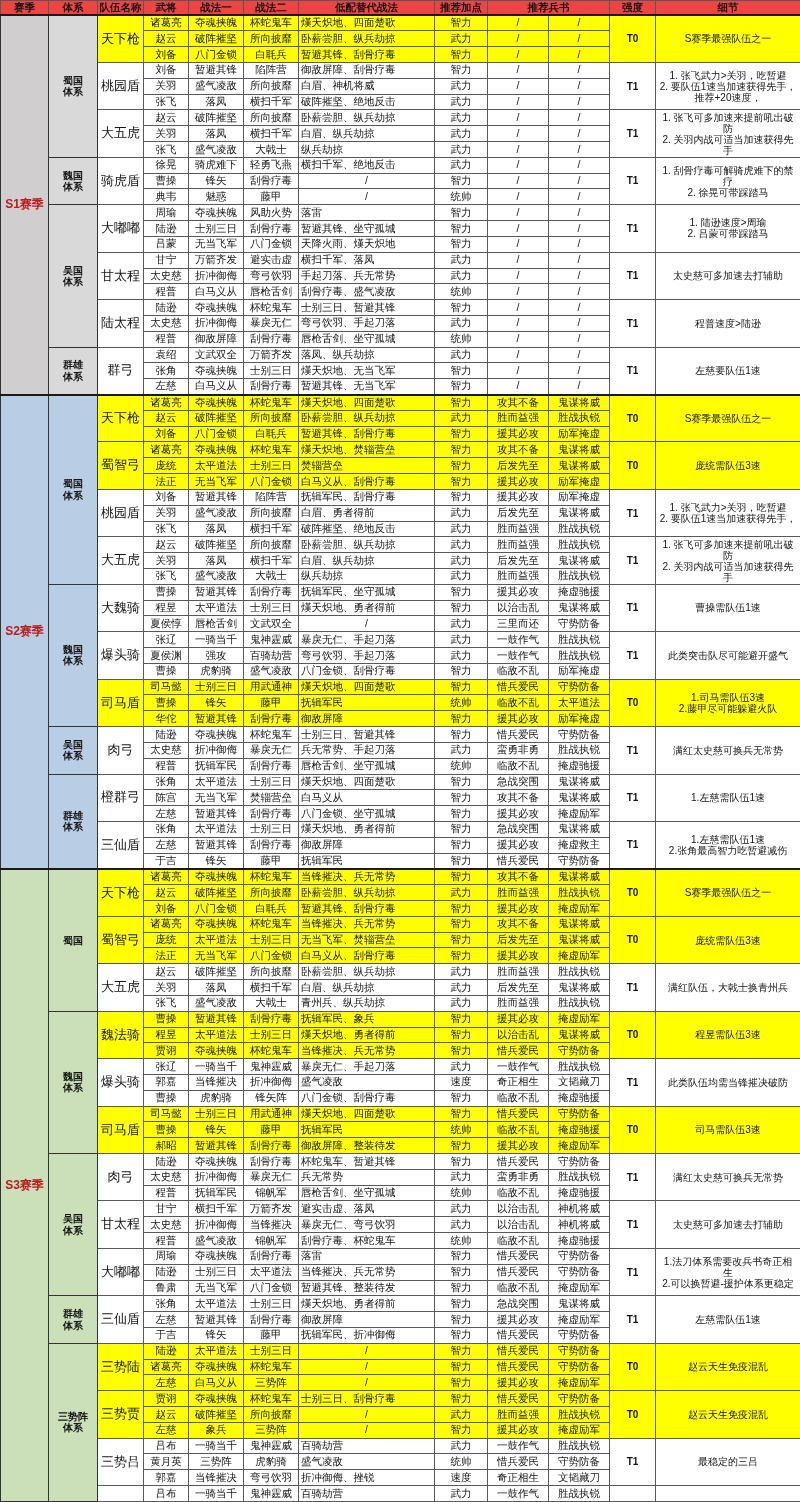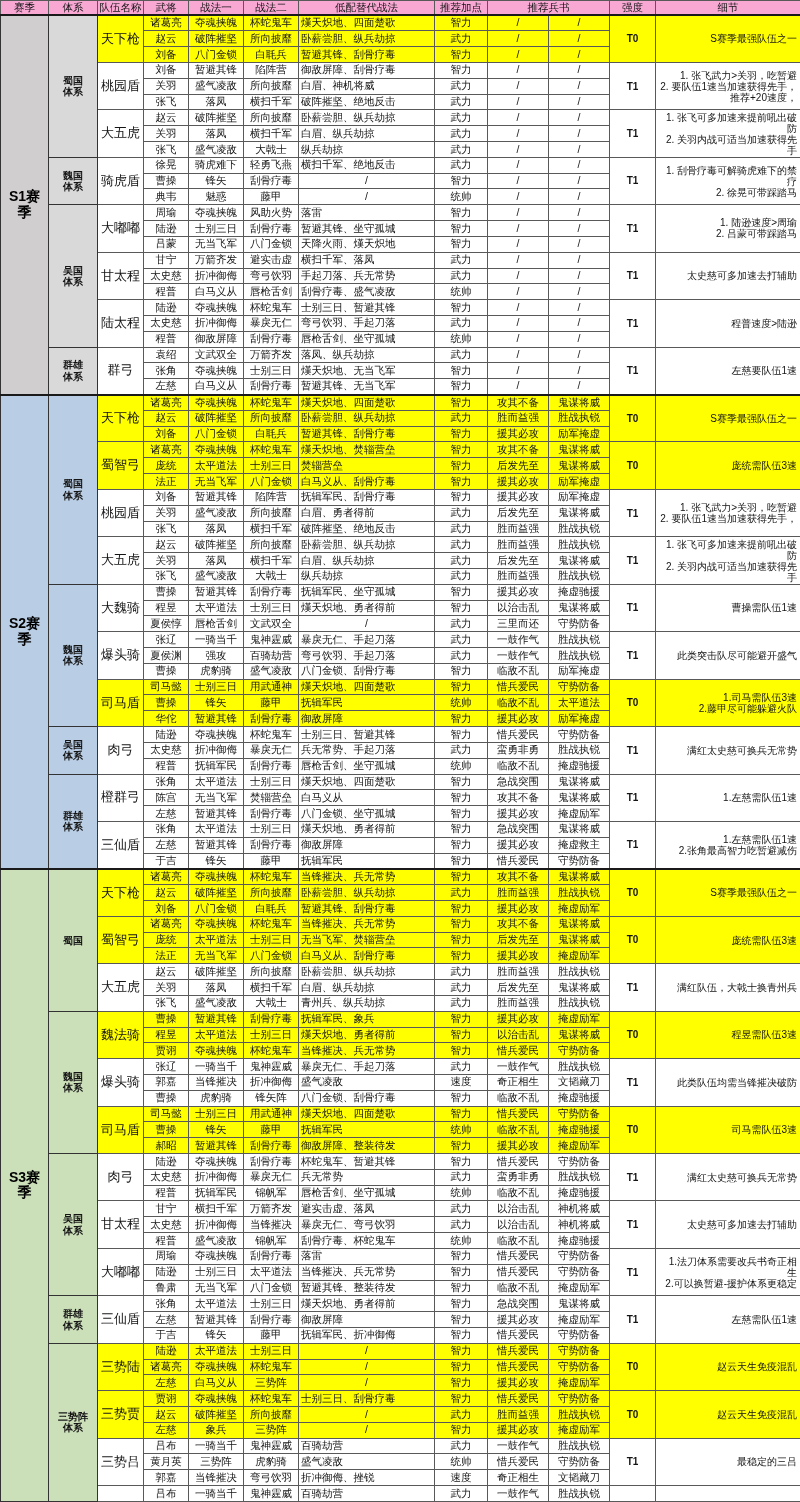--- a/index.html
+++ b/index.html
@@ -5,29 +5,29 @@
   html,body{margin:0;padding:0;background:#fff}
   .canvas{
     width:800px;height:1502px;overflow:hidden;background:#fff;
     font-family:"Liberation Sans","DejaVu Sans",sans-serif;
   }
   table{border-collapse:collapse;table-layout:fixed;width:800px}
   th,td{
     border:1px solid #595959;padding:0 1px;text-align:center;vertical-align:middle;
     font-size:10.5px;line-height:1.12;color:#141414;overflow:hidden;word-break:break-all;
   }
-  thead th{height:13px;background:#f9a8d4;font-weight:normal;border-bottom:2px solid #1a1a1a}
+  thead th{height:13px;background:#ef4444;font-weight:bold;border-bottom:2px solid #1a1a1a}
   tbody tr{height:15.82px}
-  td.season{font-weight:bold;color:#000000;font-size:14px;border-color:#333}
+  td.season{font-weight:bold;color:#b91c1c;font-size:12px;border-color:#333}
   td.system{font-weight:bold;white-space:pre-line;font-size:10px;border-color:#333}
   td.team{font-size:13px}
   td.tier{font-size:10px;font-weight:bold}
   td.alt{text-align:left;padding:0 2px}
   td.alt.center{text-align:center}
-  td.detail{text-align:right;padding:0 3px;white-space:pre-line;font-size:10px;line-height:1.1}
+  td.detail{text-align:center;padding:0 3px;white-space:pre-line;font-size:10px;line-height:1.1}
   .hl{background:#ffff00}
   .season-gray{background:#d0cece}.system-gray{background:#d9d9d9}
   .season-blue{background:#b9cde4}.system-blue{background:#b9cde4}
   .season-green{background:#cbdfb9}.system-green{background:#cbdfb9}
   tr.season-start td{border-top:2px solid #1a1a1a}
 </style>
 </head>
 <body>
 
 <div class="canvas">

